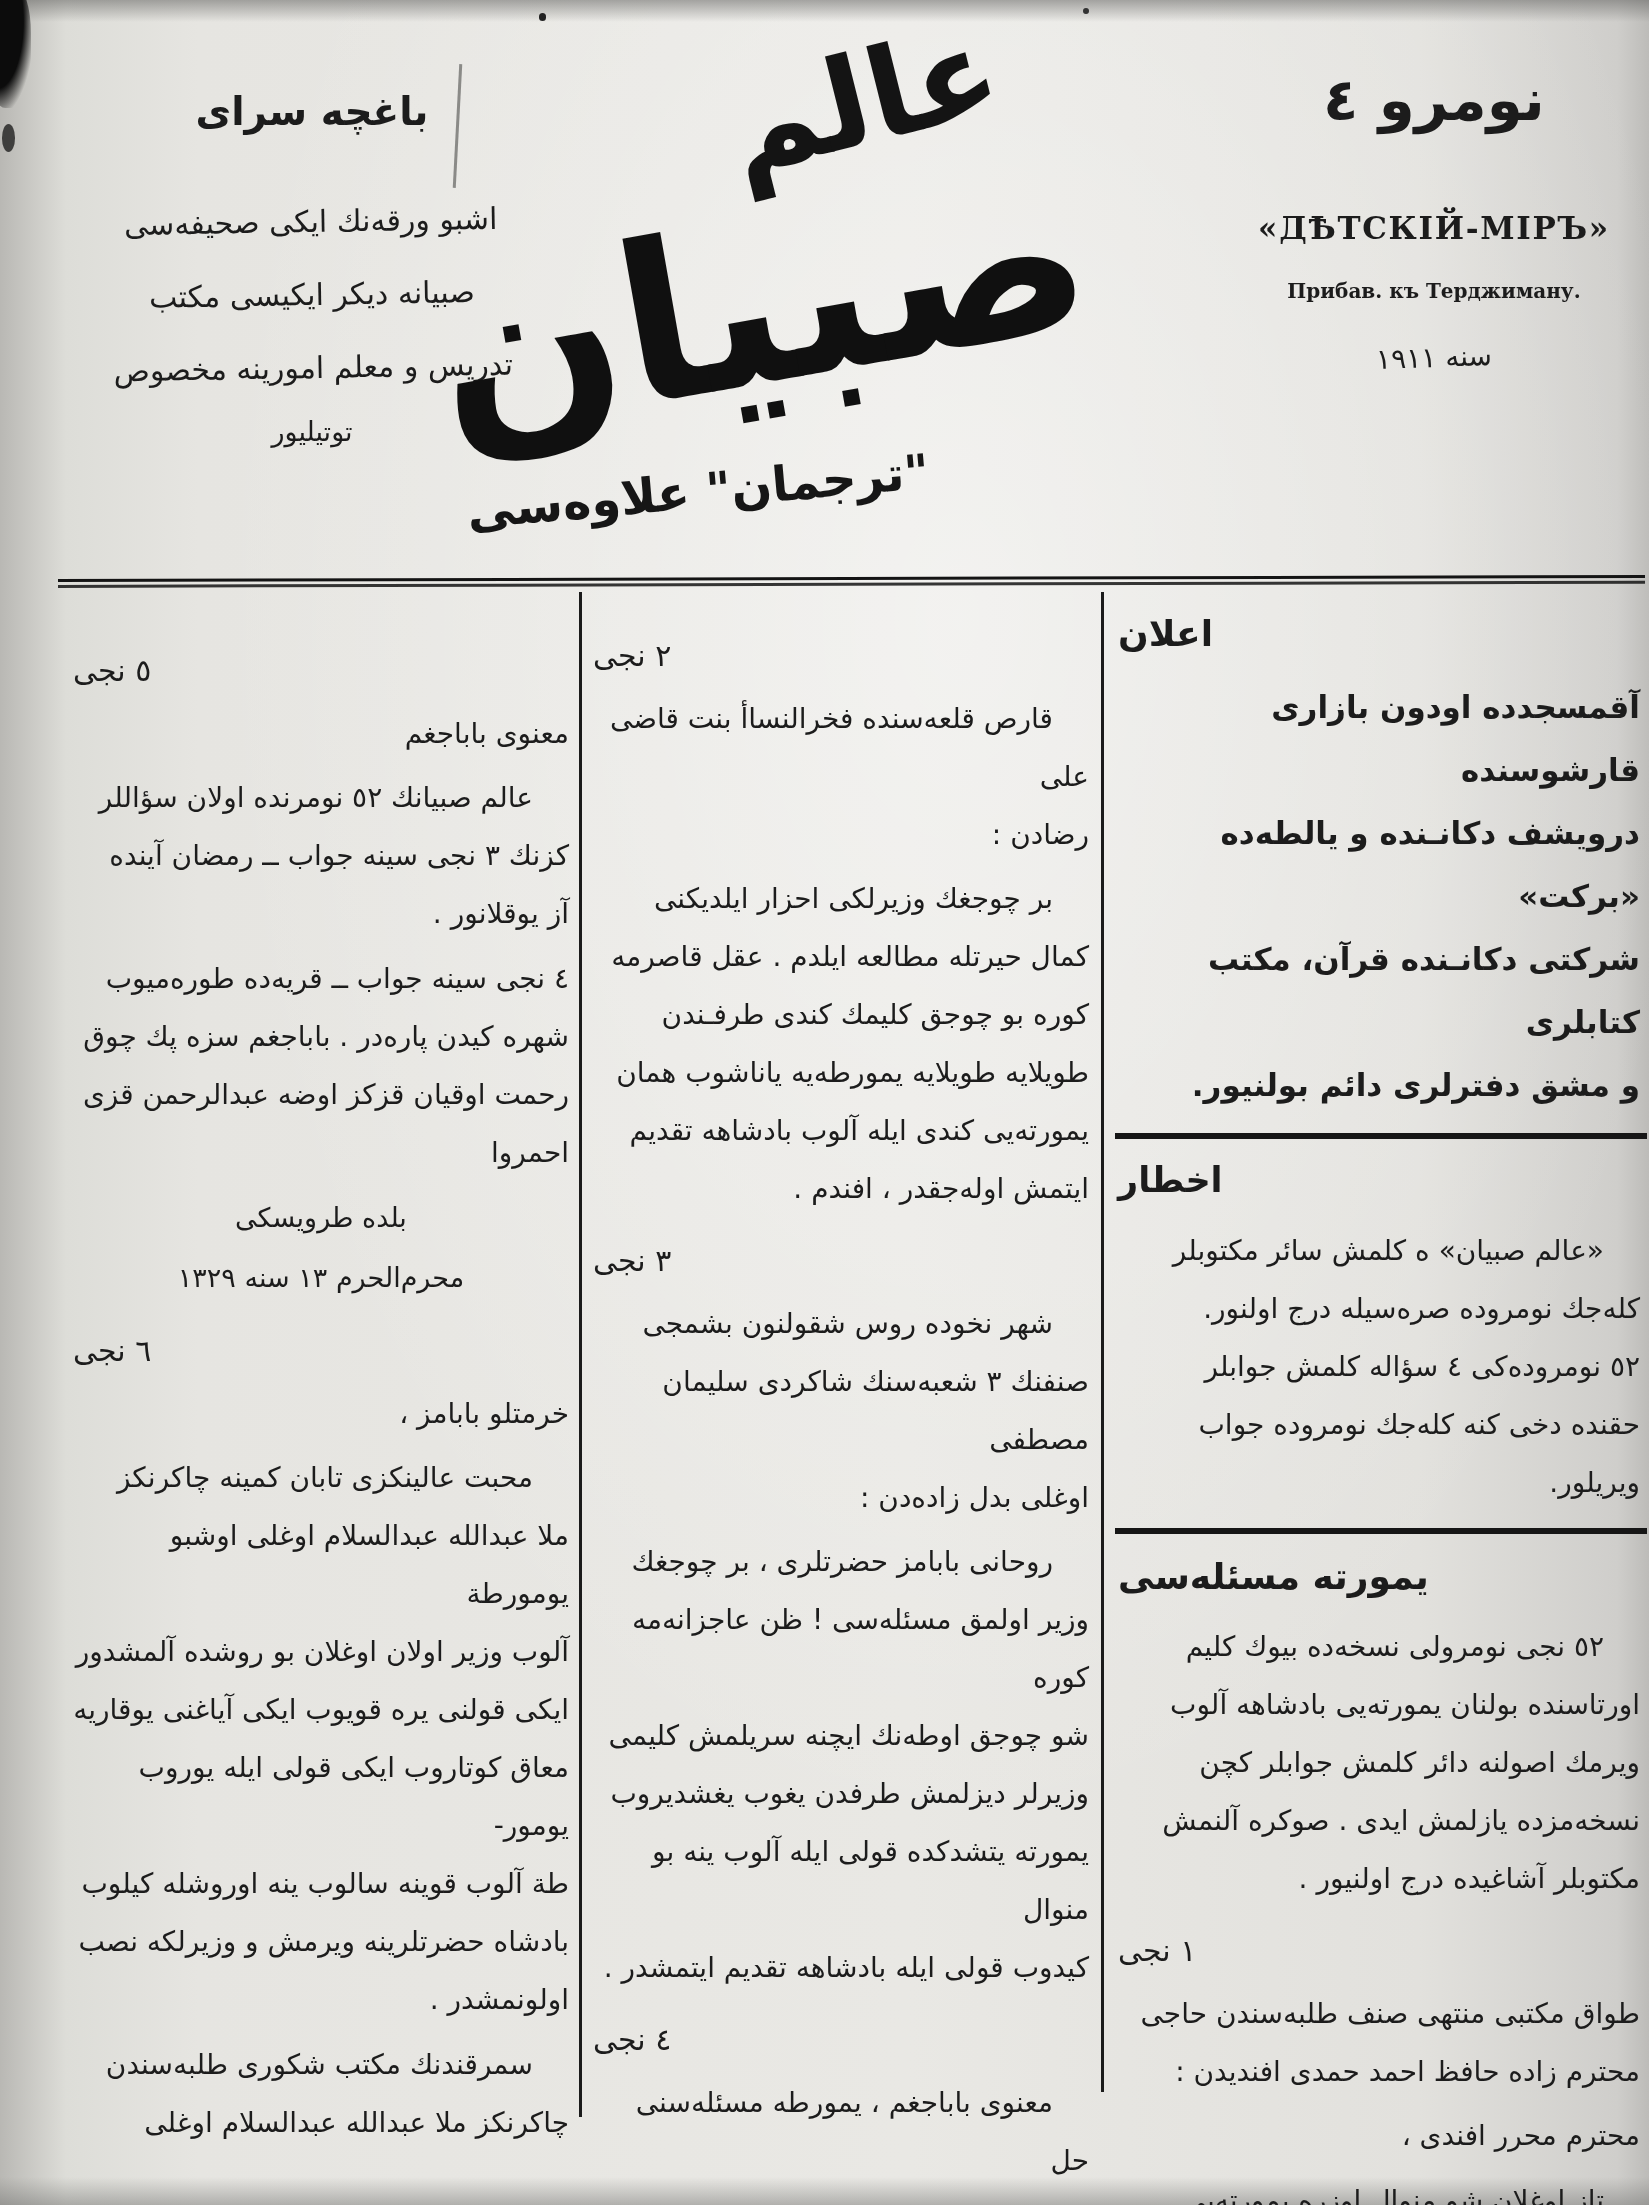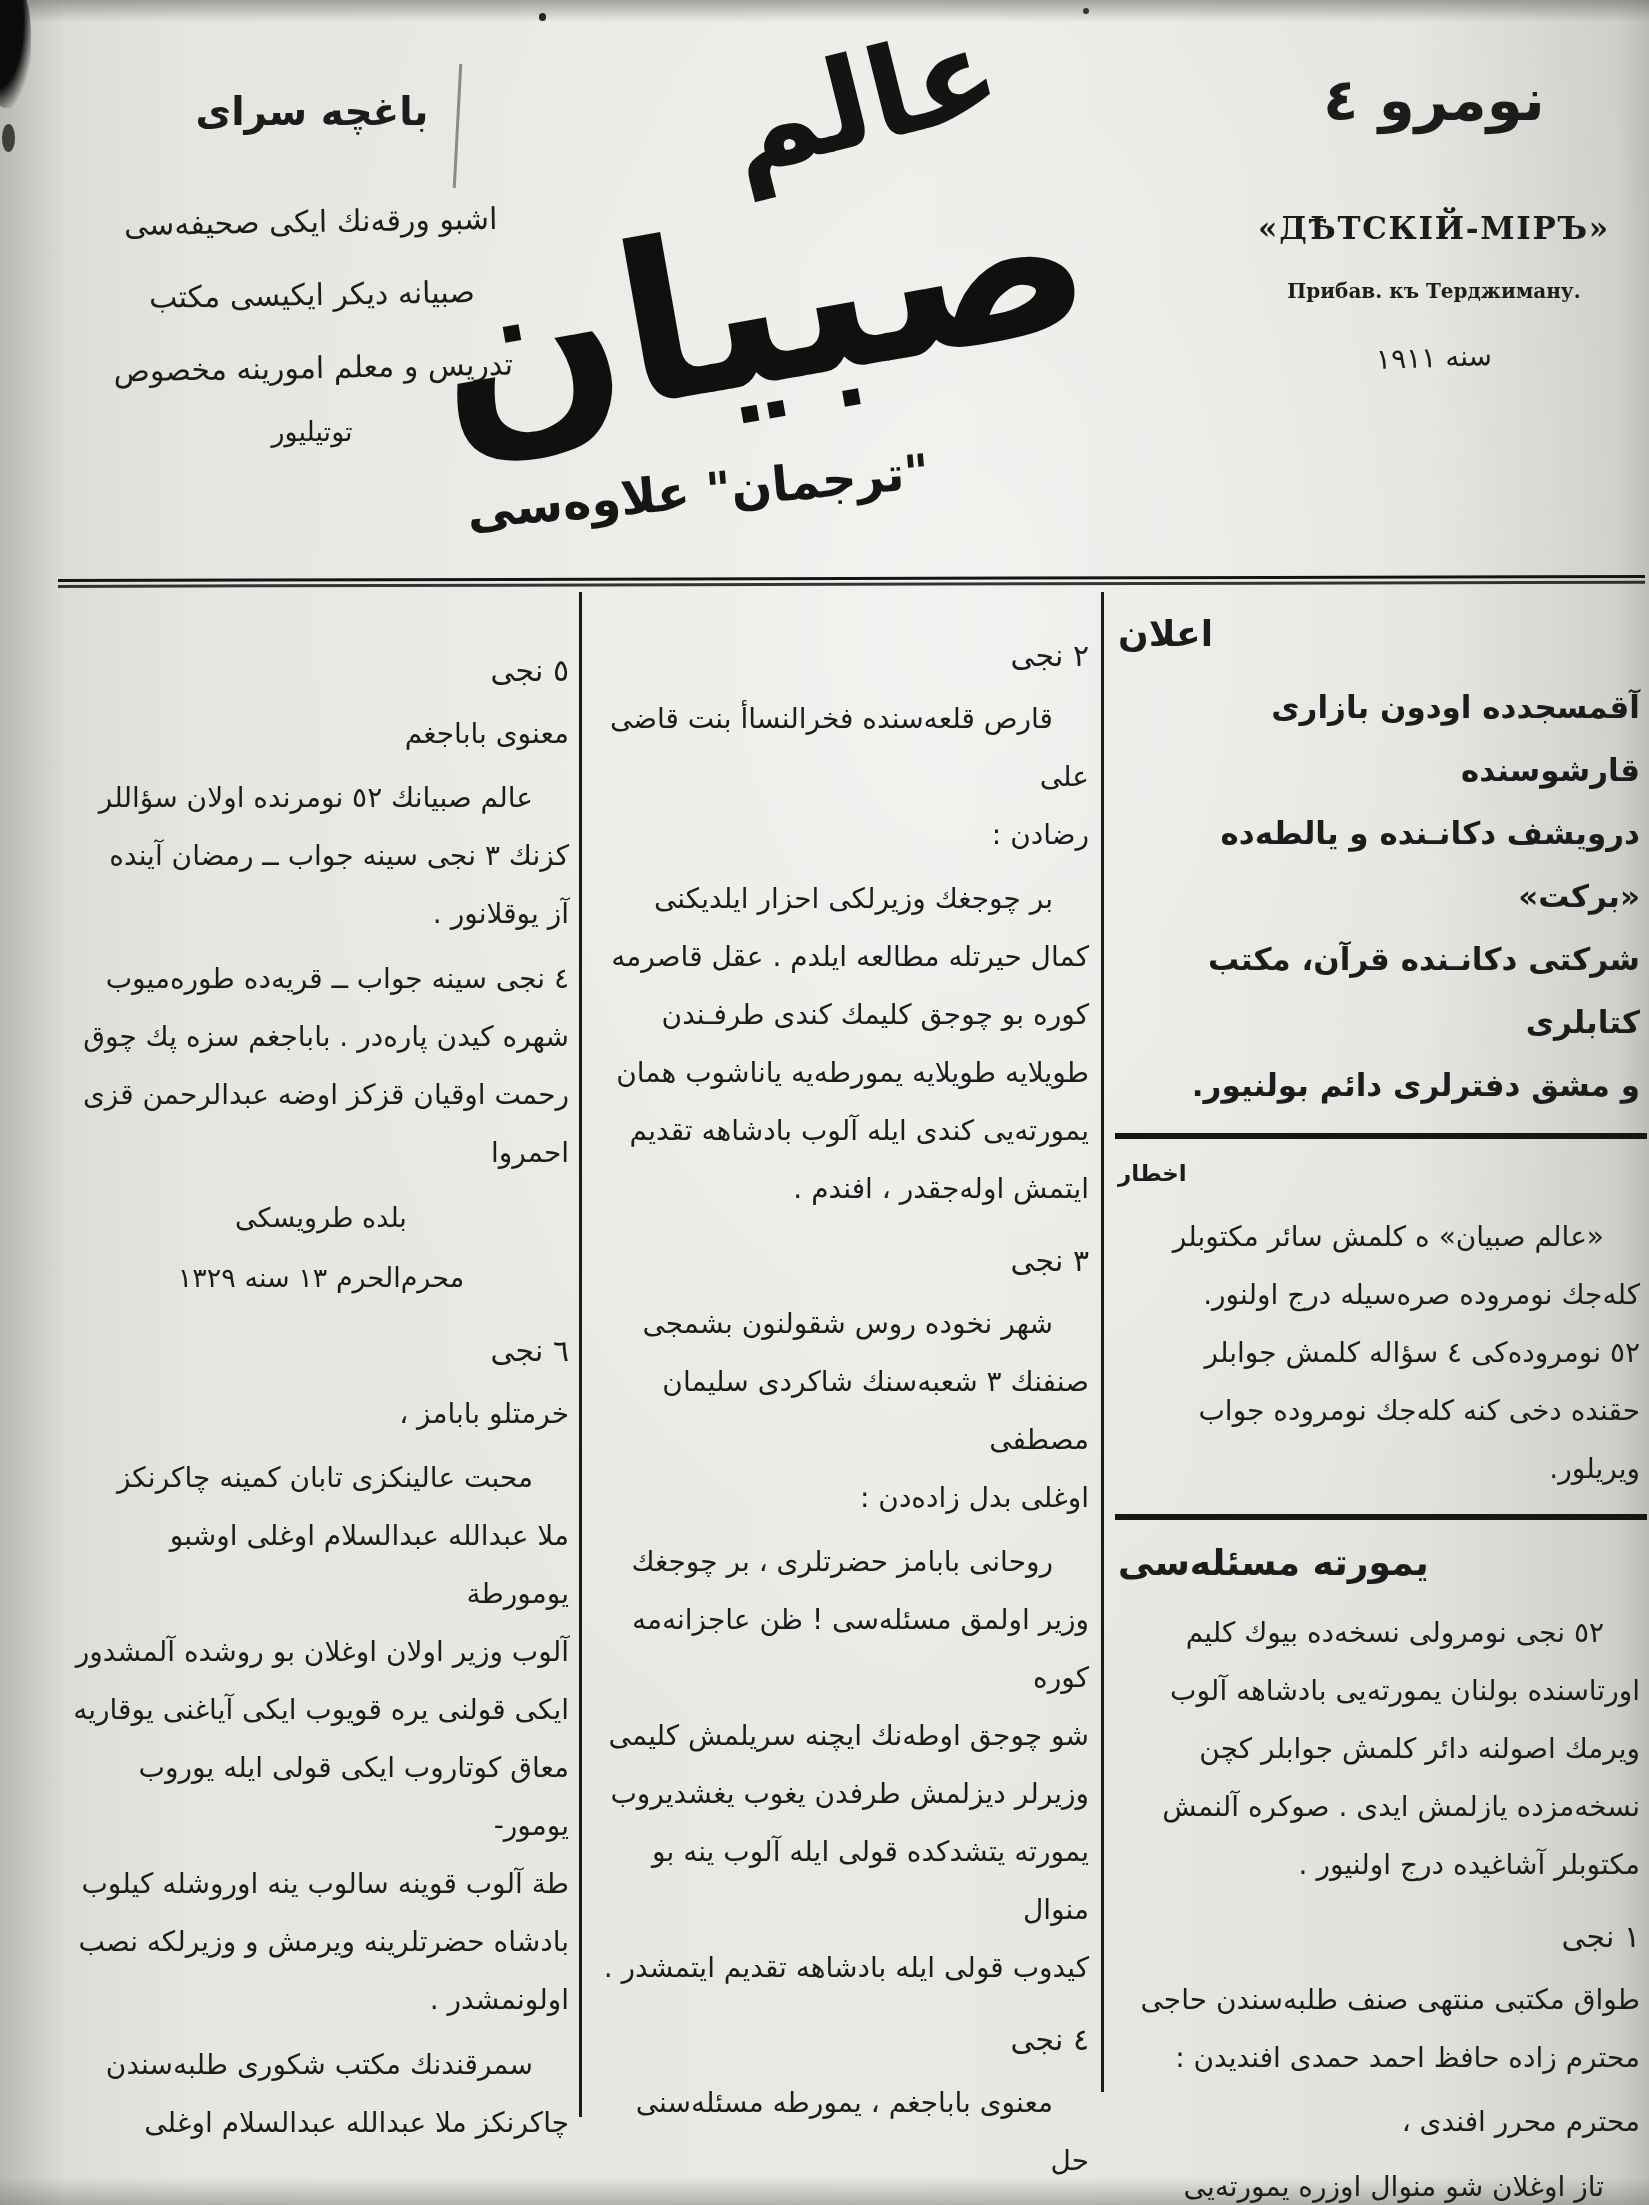--- a/index.html
+++ b/index.html
@@ -56,25 +56,25 @@
   .vdiv{position:absolute;width:2.5px;background:#1b1b1b;}
   .vdiv.v1{left:579px;top:592px;height:1525px;}
   .vdiv.v2{left:1101px;top:592px;height:1500px;}
 
   .col{position:absolute;direction:rtl;text-align:right;}
   .col-right{left:1118px;top:608px;width:522px;}
   .col-middle{left:593px;top:613px;width:496px;}
   .col-left{left:73px;top:628px;width:496px;}
 
   .sec-head{text-align:left;font-weight:700;font-size:36px;margin:5px 0 21.5px;}
-  .sec-head.small{font-size:23px;}
+  .sec-head.small{font-size:35px;}
   .bold-par{font-weight:700;font-size:31px;line-height:63px;white-space:pre-line;margin:0;}
   .par{font-size:28px;line-height:58px;white-space:pre-line;margin:0 0 6.6px;}
   .par.indent{text-indent:36px;}
-  .sub-num{text-align:right;font-size:30px;margin:25px 0 16.5px;}
+  .sub-num{text-align:left;font-size:30px;margin:25px 0 16.5px;}
   .salute{font-size:28px;line-height:58px;margin:0 0 6.6px;}
   .sig{text-align:center;font-size:27px;line-height:60px;white-space:pre-line;margin:6.6px 0 3.3px;}
   .hrule{height:5.8px;background:#161616;margin:16.5px -6.6px 21.5px -3.3px;}
 </style>
 </head>
 <body>
 
 <div class="page">
 
   <div class="edge-top"></div>

